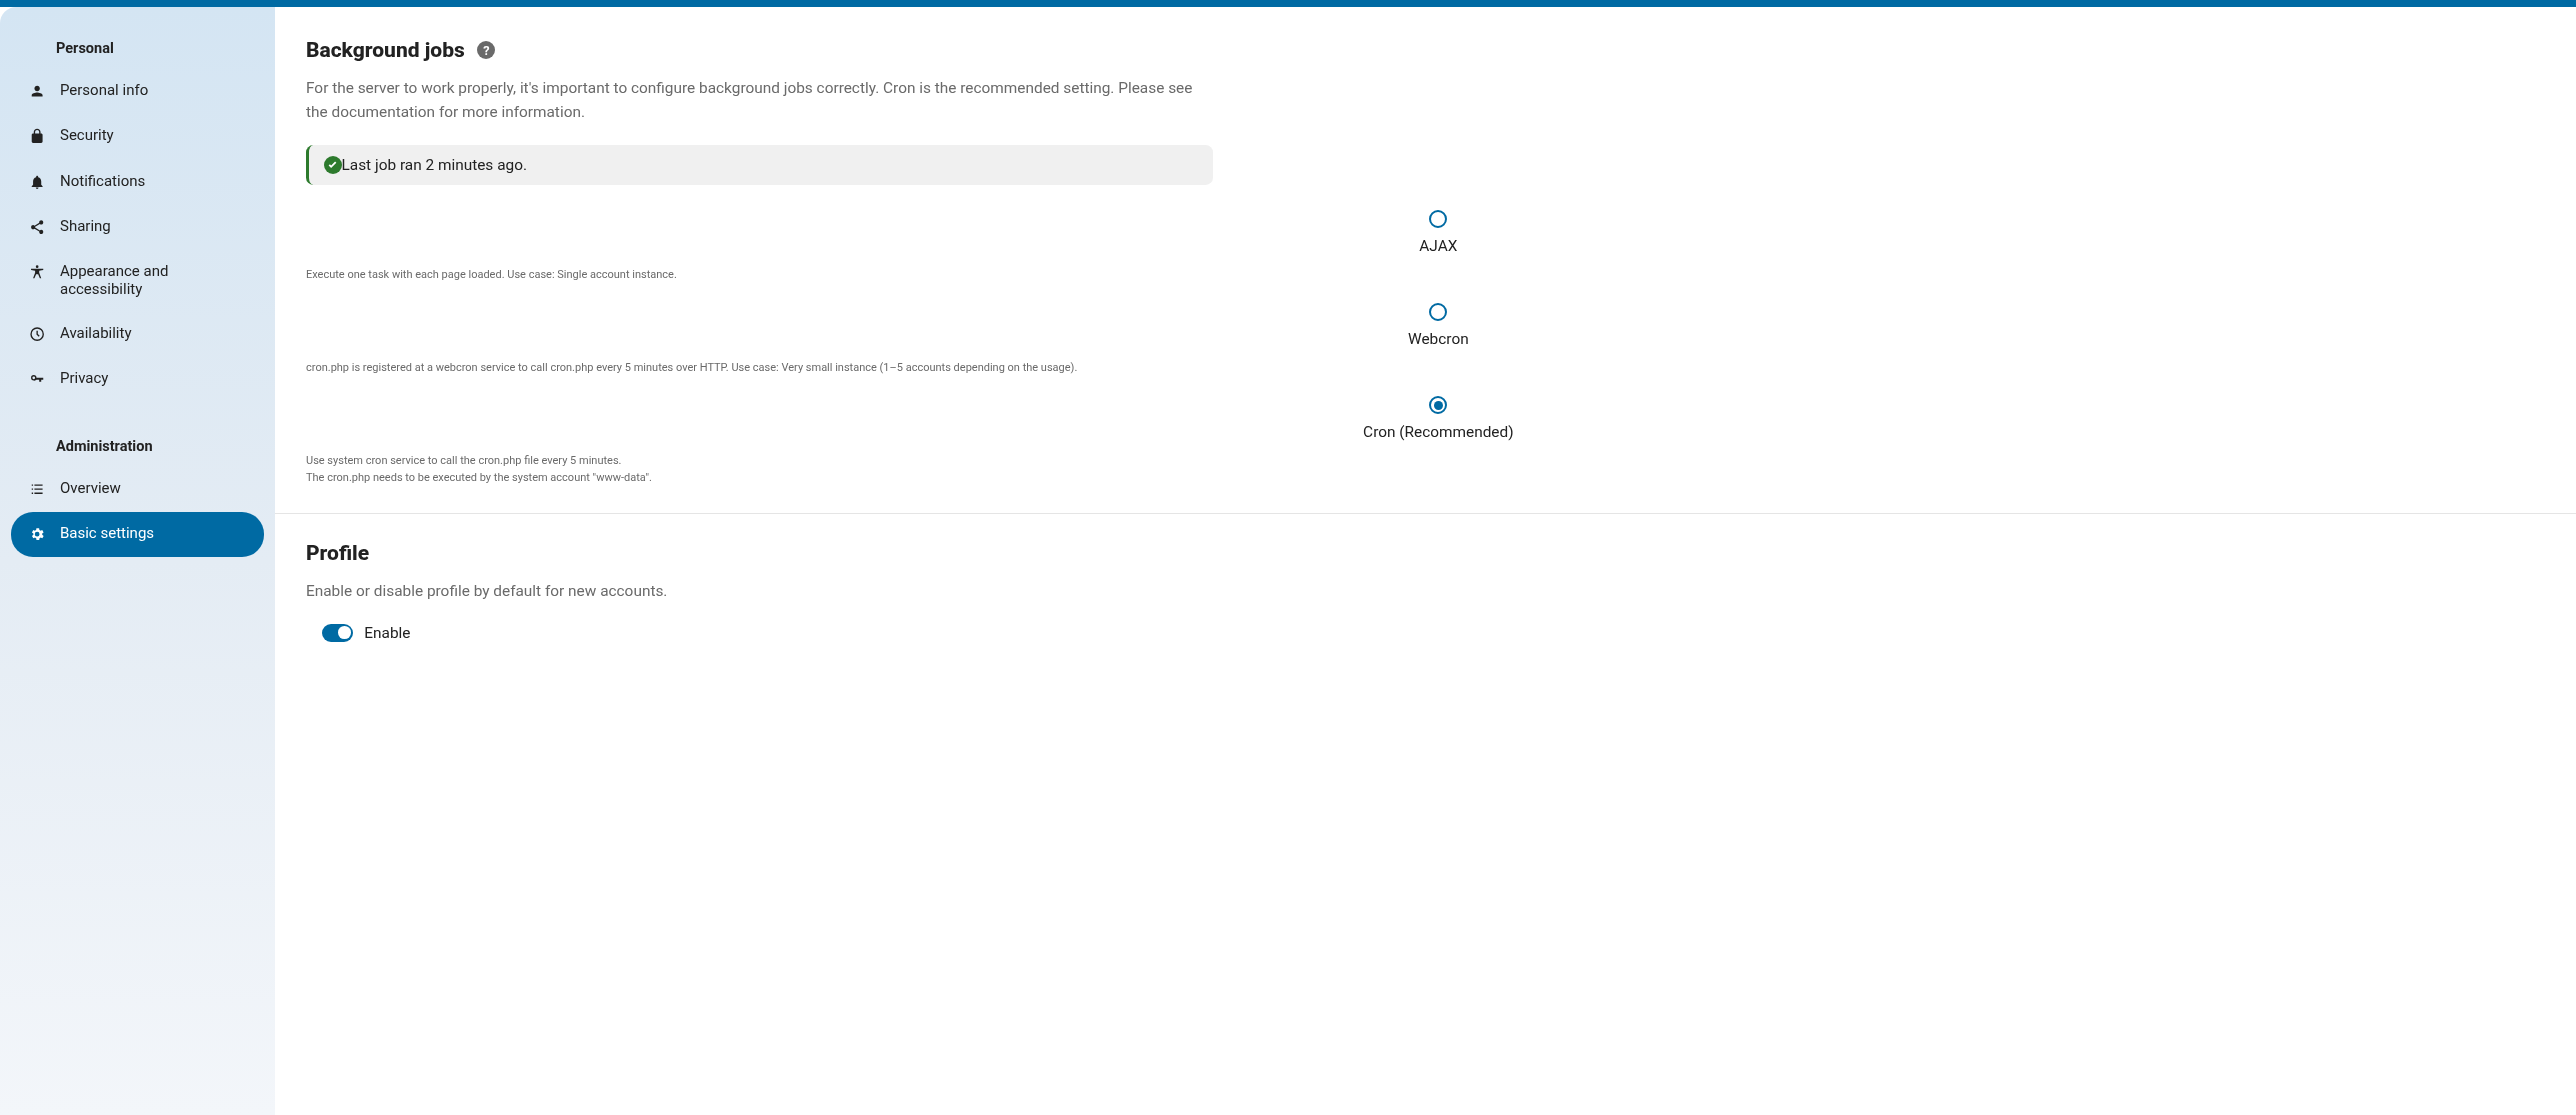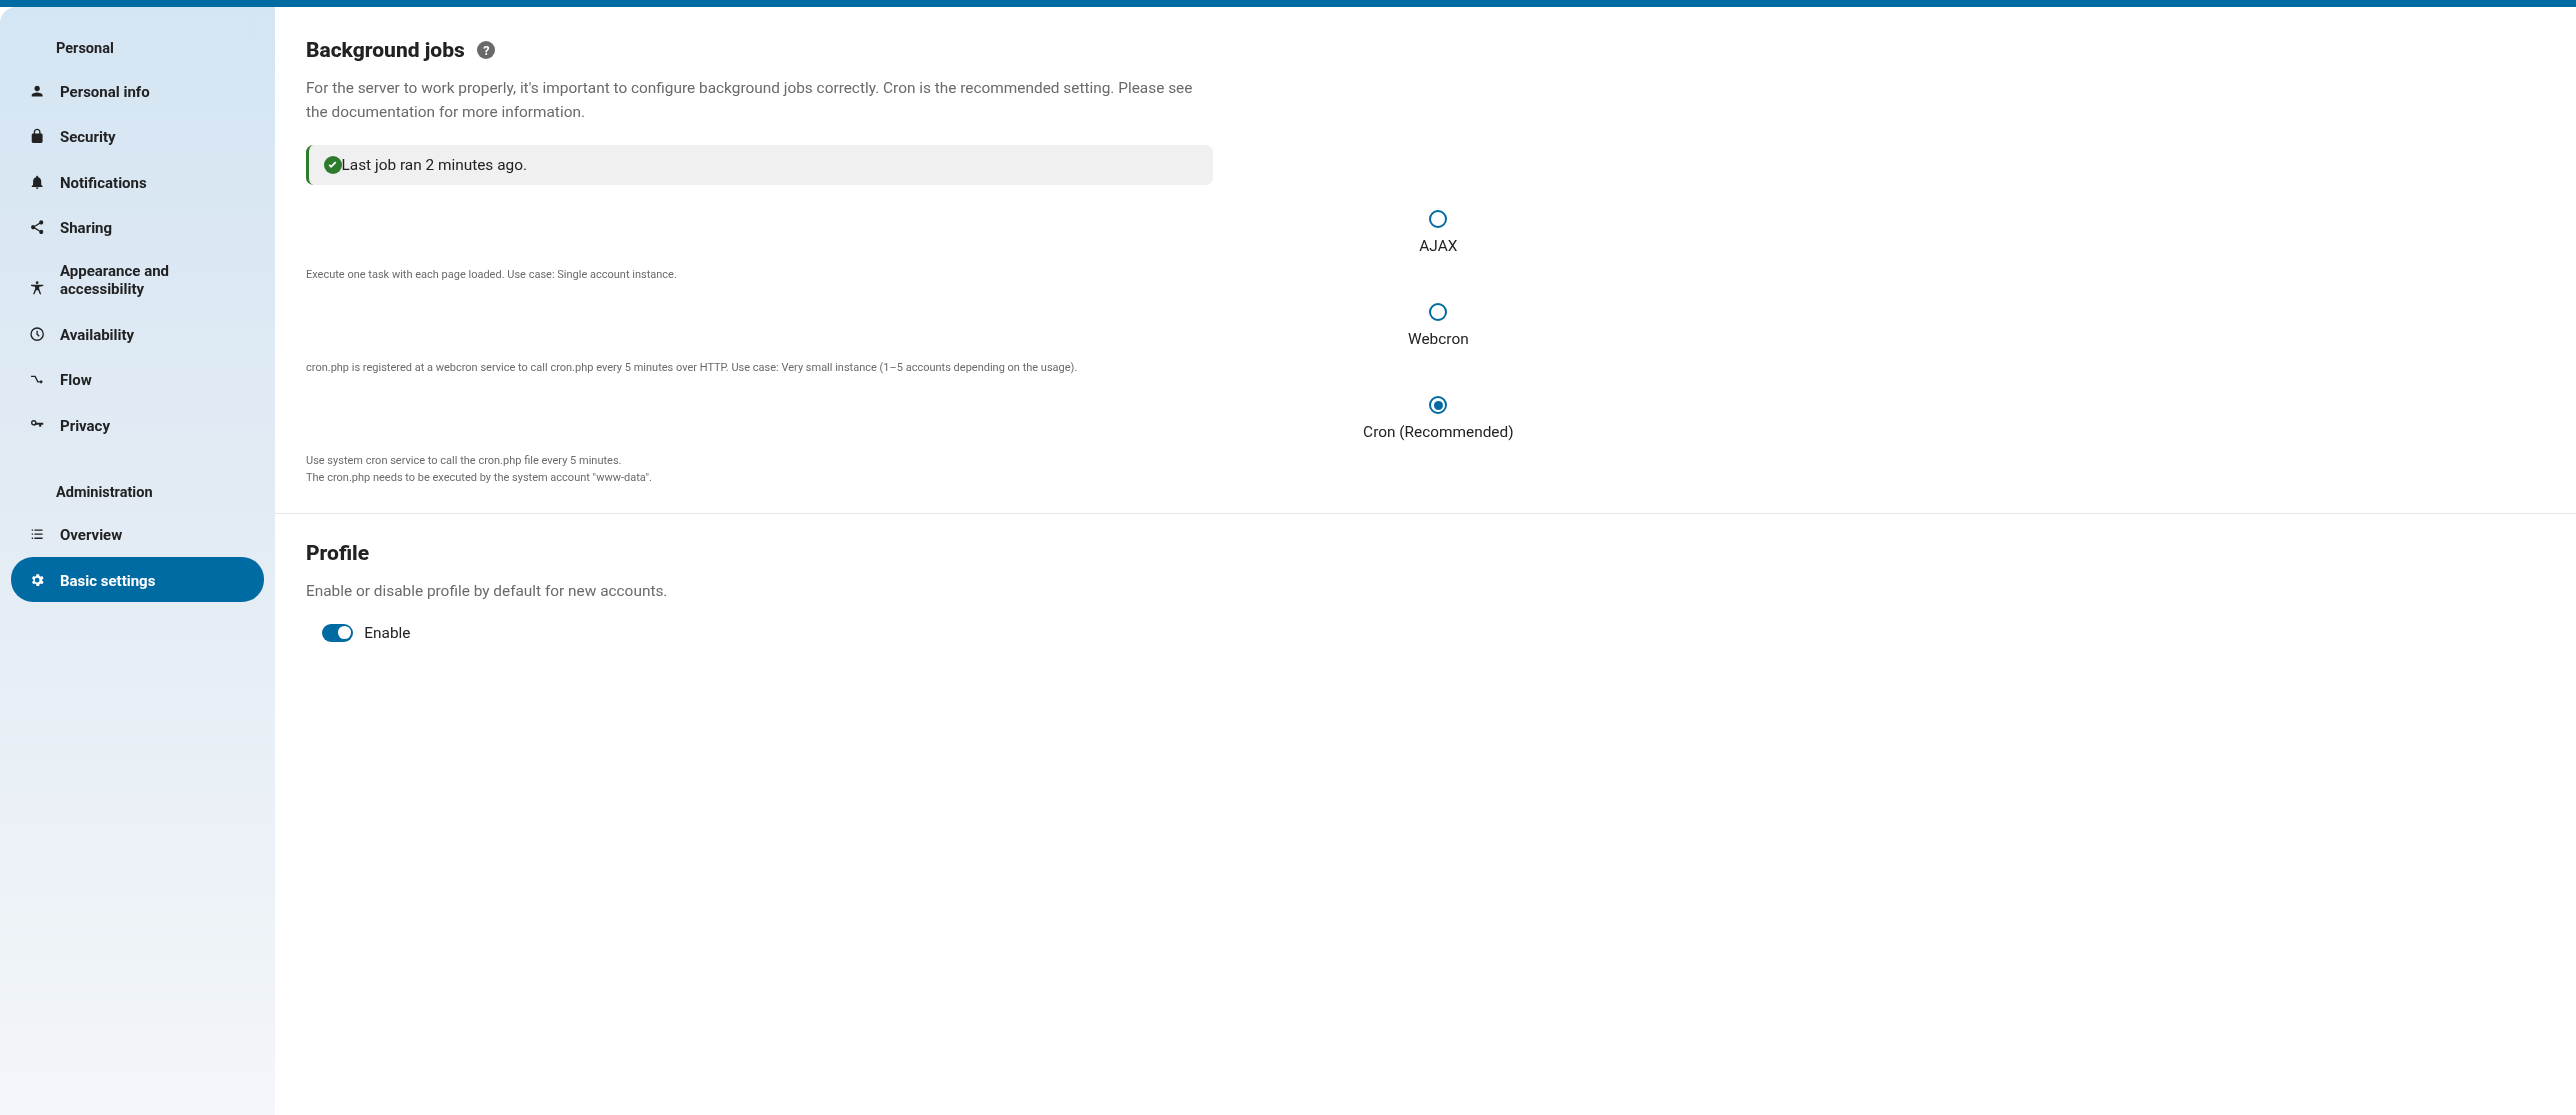--- a/index.html
+++ b/index.html
@@ -1,21 +1,21 @@
 <!DOCTYPE html>
 <html style="font-size:14.5px"><head>
 <meta charset="utf-8">
 <style>
 * { box-sizing: border-box; margin: 0; padding: 0; }
 body { font-family: -apple-system, BlinkMacSystemFont, "Segoe UI", Roboto, Arial, sans-serif; font-size: 14.5px; color: #222; background: #fff; }
 .topbar { height: 7.3px; background: #006AA3; }
 .layout { display: flex; height: calc(100vh - 7.3px); }
 .sidebar { width: 275px; background: linear-gradient(180deg, #d4e5f3 0%, #e4ecf4 50%, #f3f6fa 100%); padding: 22px 11px; border-top-left-radius: 16.3px; flex-shrink: 0; }
 .side-heading { font-weight: 700; font-size: 14.5px; color: #222; padding: 11px 12.7px 11px 45px; }
-.side-item { display: flex; align-items: flex-end; padding: 12.7px 12.7px; border-radius: 22px; cursor: pointer; color: #222; font-weight: bold; }
+.side-item { display: flex; align-items: flex-start; padding: 12.7px 12.7px; border-radius: 22px; cursor: pointer; color: #222; }
 .side-item.active { background: #006AA3; color: #fff; }
 .side-icon { width: 20px; height: 20px; display: flex; align-items: center; justify-content: center; margin-right: 12.7px; margin-left: 3.6px; flex-shrink: 0; }
 .side-icon svg { width: 16.3px; height: 16.3px; }
 .side-label { font-size: 15px; }
 .side-gap { height: 25.4px; }
 .content { flex: 1; padding: 31px 18px 36px 31px; overflow-y: auto; }
 .section-title-row { display: flex; align-items: center; gap: 12.7px; margin-bottom: 14.5px; }
 .section-title { font-size: 21px; font-weight: 800; color: #222; }
 .help-icon { width: 18px; height: 18px; border-radius: 50%; background: #6a6a6a; color: #fff; font-size: 12.7px; font-weight: 700; display: flex; align-items: center; justify-content: center; cursor: pointer; }
 .section-desc { color: #6a6a6a; font-size: 15.4px; line-height: 1.55; max-width: 909px; margin-bottom: 20px; }
@@ -90,28 +90,20 @@
     <div class="side-item">
       <span class="side-icon">
           <svg viewBox="0 0 24 24" fill="none" stroke="currentColor" stroke-width="2">
             <circle cx="12" cy="12" r="9"></circle>
             <path d="M12 7v5l3 3"></path>
           </svg>
         </span>
       <span class="side-label">Availability</span>
     </div>
 
-    <div class="side-item">
-      <span class="side-icon">
-          <svg viewBox="0 0 24 24" fill="none" stroke="currentColor" stroke-width="2">
-            <path d="M3 8h6l4 8h6M17 14l2 2-2 2"></path>
-          </svg>
-        </span>
-      <span class="side-label">Flow</span>
-    </div>
 
     <div class="side-item">
       <span class="side-icon">
           <svg viewBox="0 0 24 24" fill="currentColor">
             <path d="M7 14a4 4 0 114-4h10v3h-3v3h-3v-3H11a4 4 0 01-4 1zm0-6a2 2 0 100 4 2 2 0 000-4z"></path>
           </svg>
         </span>
       <span class="side-label">Privacy</span>
     </div>
 

